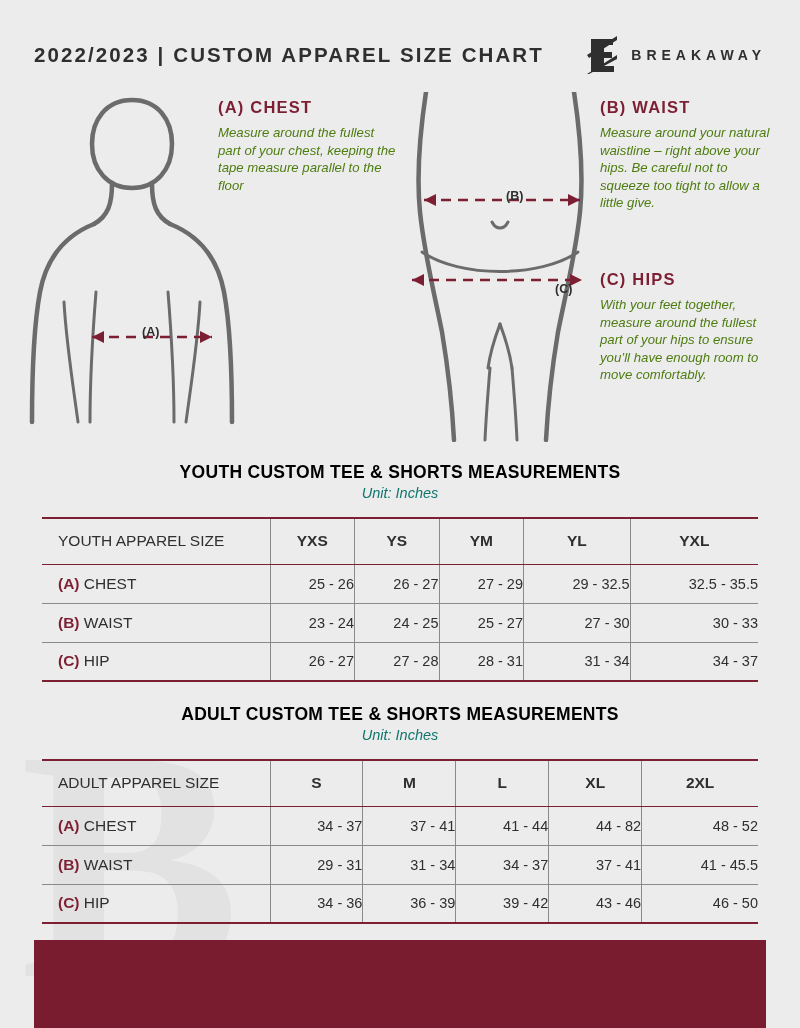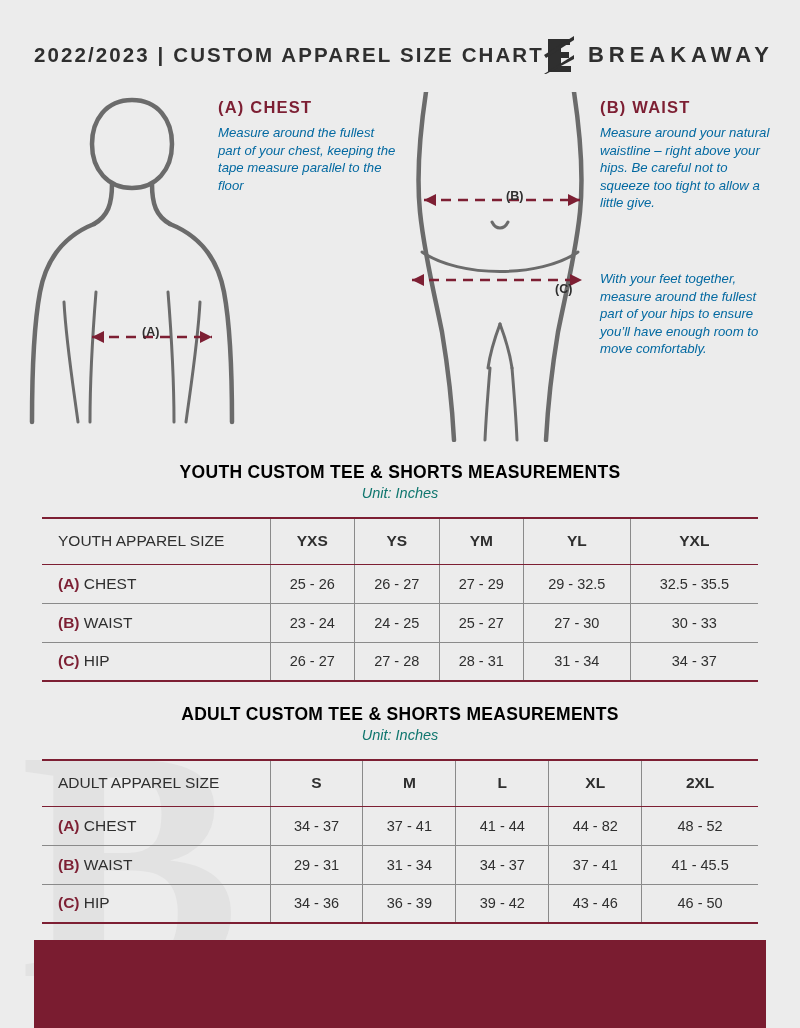--- a/index.html
+++ b/index.html
@@ -34,38 +34,38 @@
   .header-title {
     font-size: 20.5px;
     font-weight: bold;
     letter-spacing: 2.1px;
     color: #2f2f2f;
     white-space: nowrap;
   }
   .brand { display: flex; align-items: center; gap: 14px; }
   .brand-mark { width: 30px; height: 38px; display:block; }
   .brand-name {
-    font-size: 22px; font-weight: bold; letter-spacing: 5px; color: #2f2f2f;
+    font-size: 14px; font-weight: bold; letter-spacing: 5px; color: #2f2f2f;
   }
 
   
   .figures {
     position: relative; z-index: 2;
     height: 360px;
     margin-top: 18px;
   }
   .fig-svg { position: absolute; }
 
   .callout { position: absolute; width: 175px; }
   .callout h3 {
     font-size: 16.5px; font-weight: bold; letter-spacing: 1.2px;
     color: #7d1f33; margin-bottom: 7px;
   }
   .callout p {
-    font-size: 13.2px; line-height: 1.33; font-style: italic; color: #0369a1;
+    font-size: 13.2px; line-height: 1.33; font-style: italic; color: #4d7c0f;
   }
   .c-chest { left: 218px; top: 6px; width: 180px; }
   .c-waist { left: 600px; top: 6px; width: 175px; }
   .c-hips  { left: 600px; top: 178px; width: 180px; }
 
   
   .table-block { position: relative; z-index: 2; margin-top: 10px; }
   .tbl-title {
     text-align: center; font-size: 17.5px; font-weight: bold;
     color: #000000; letter-spacing: .3px;
@@ -93,21 +93,21 @@
   .vline { border-left: 1px solid #8a8a8a; }
   .topline td, .topline th { border-top: 2px solid #7d1f33; }
   .botline td, .botline th { border-bottom: 2px solid #7d1f33; }
   .hdr-line td, .hdr-line th { border-bottom: 1.5px solid #7d1f33; }
 
   .lbl-cell {
     text-align: left; padding-left: 16px; font-size: 15.5px; width: 228px;
   }
   .lbl-cell .tag { color: #7d1f33; font-weight: bold; }
   .hdr-lbl { text-align: left; padding-left: 16px; font-size: 15.5px; }
-  .val { text-align: center; font-size: 14.5px; }
+  .val { text-align: right; font-size: 14.5px; }
   .hdr-val { text-align: center; font-size: 15.5px; font-weight: bold; }
 
   
   .footer-bar {
     position: absolute; left: 34px; right: 34px; bottom: 0;
     height: 88px; background: #7a1c30; z-index: 3;
   }
 </style>
 </head>
 <body>
@@ -191,20 +191,21 @@
 
     <div class="callout c-chest">
       <h3>(A) CHEST</h3>
       <p>Measure around the fullest part of your chest, keeping the tape measure parallel to the floor</p>
     </div>
     <div class="callout c-waist">
       <h3>(B) WAIST</h3>
       <p>Measure around your natural waistline – right above your hips. Be careful not to squeeze too tight to allow a little give.</p>
     </div>
     <div class="callout c-hips">
+      <h3>(C) HIPS</h3>
       <p>With your feet together, measure around the fullest part of your hips to ensure you’ll have enough room to move comfortably.</p>
     </div>
   </div>
 
   <div class="table-block">
     <div class="tbl-title">YOUTH CUSTOM TEE &amp; SHORTS MEASUREMENTS</div>
     <div class="tbl-unit">Unit: Inches</div>
     <table>
       <tbody>
           <tr class="head topline hdr-line">

